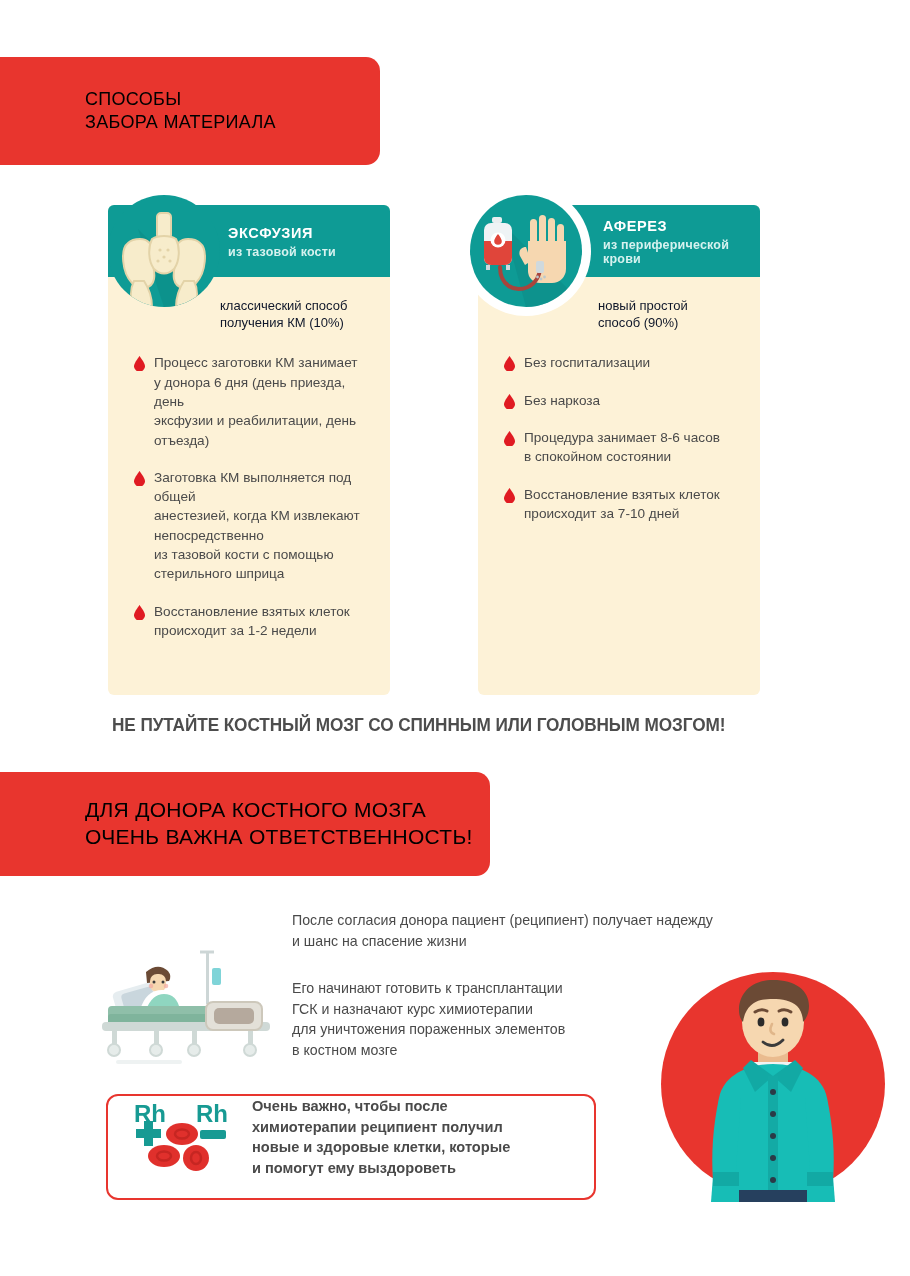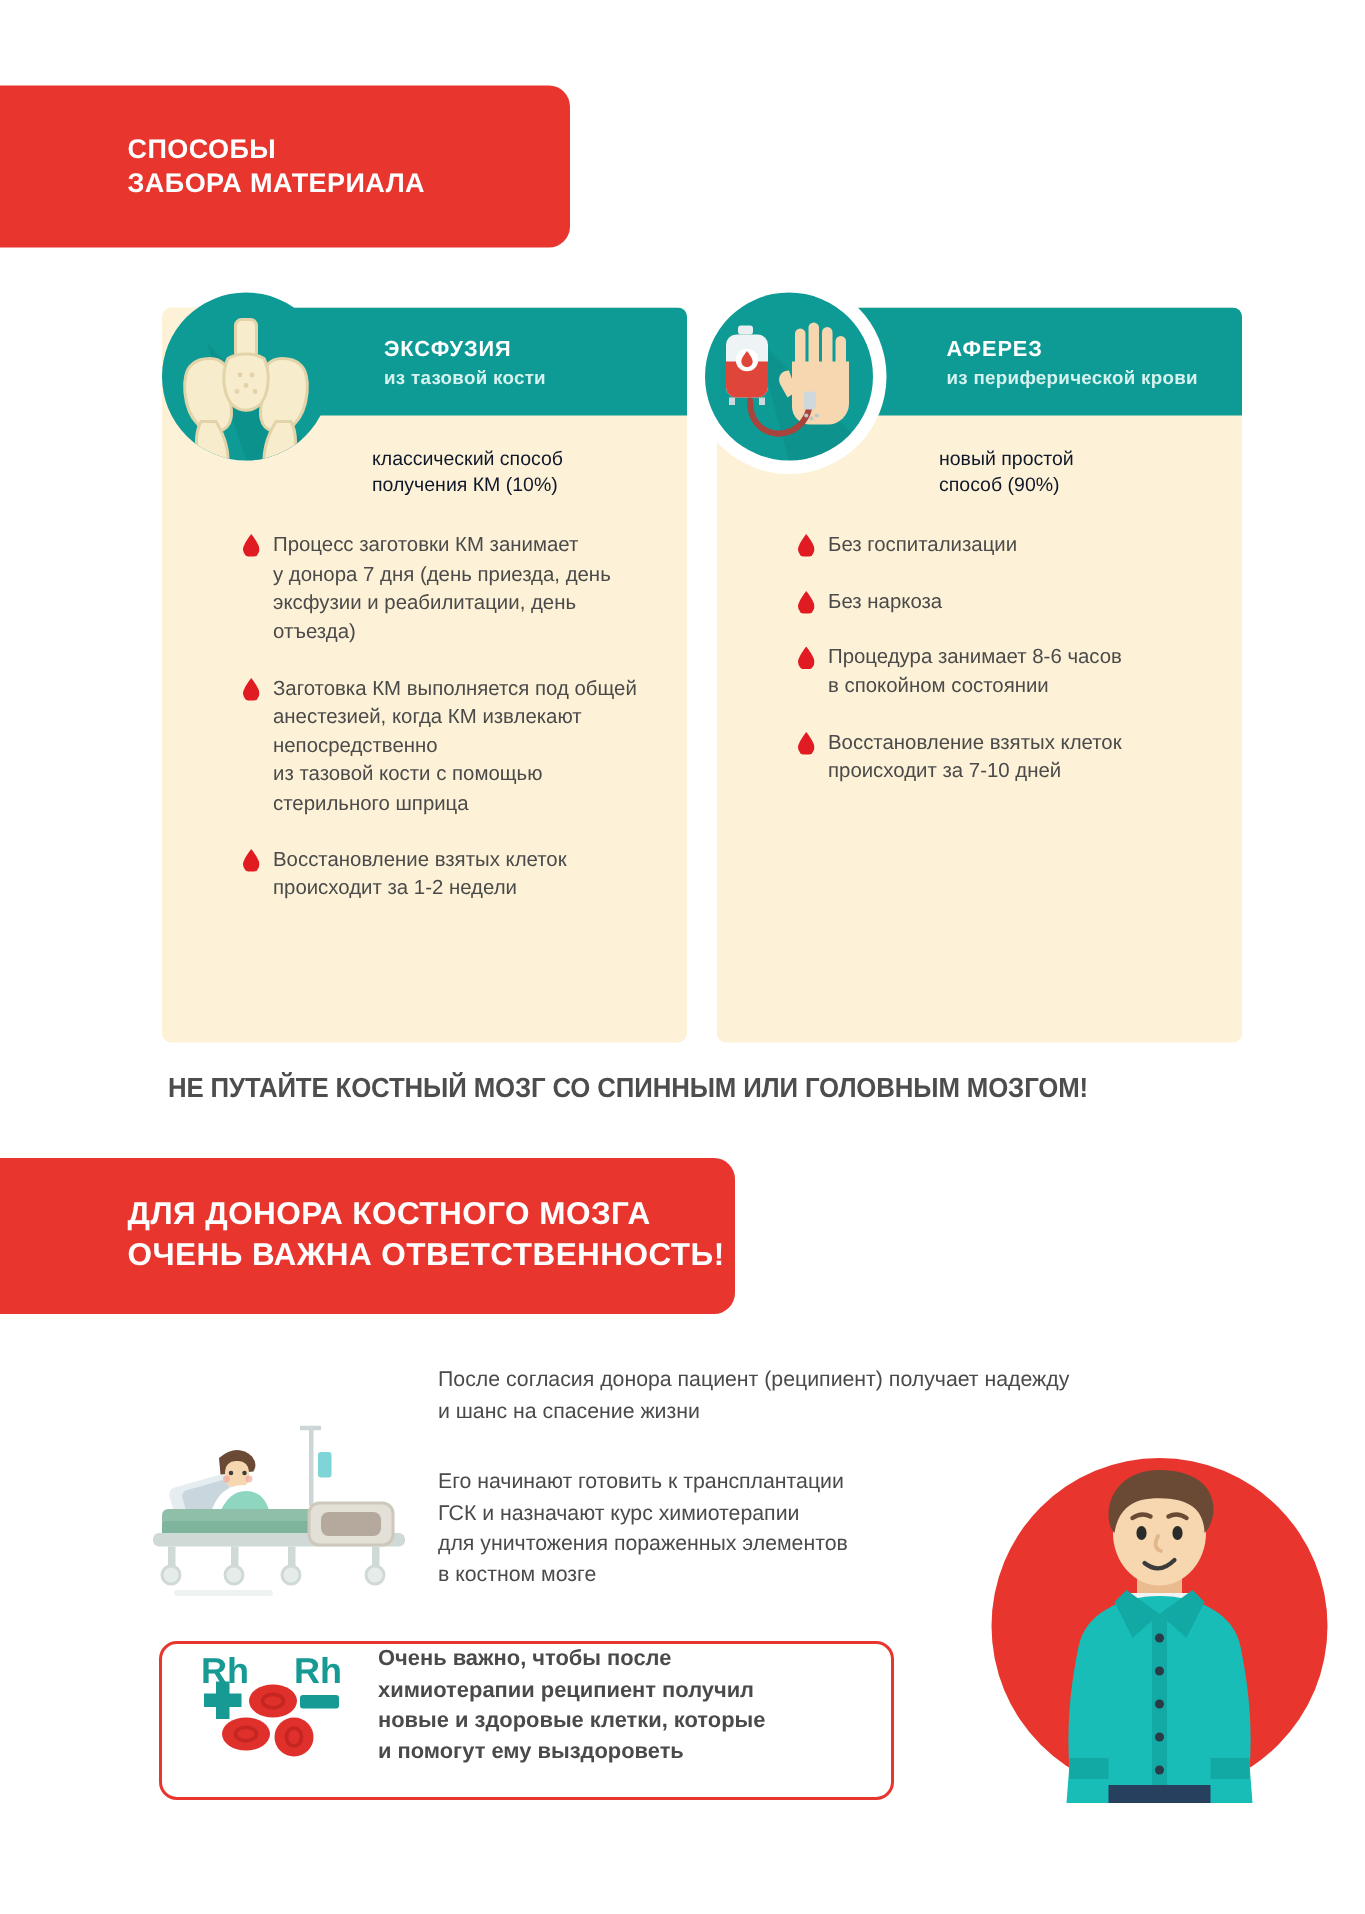--- a/index.html
+++ b/index.html
@@ -12,47 +12,46 @@
   .page { position: relative; width: 910px; height: 1276px; background:#fff; }
 
   
   .red-banner {
     position: absolute;
     background: #e8352e;
     display: flex;
     align-items: center;
   }
   .red-banner .banner-text {
-    color: #ffffff;
-    font-weight: bold;
+    color: #000000;
+    font-weight: normal;
     letter-spacing: .3px;
     line-height: 1.28;
     white-space: pre-line;
   }
   #banner-top {
     left: -20px; top: 57px; width: 400px; height: 108px;
     border-radius: 0 14px 14px 0;
     padding-left: 105px;
   }
   #banner-top .banner-text { font-size: 18px; }
   #banner-mid {
     left: -20px; top: 772px; width: 510px; height: 104px;
     border-radius: 0 14px 14px 0;
     padding-left: 105px;
   }
   #banner-mid .banner-text { font-size: 21px; }
 
   
   .cards { position: absolute; left: 108px; top: 205px; width: 720px; height: 490px; }
   .card {
-    position: absolute; top: 0; width: 350px; height: 490px;
+    position: absolute; top: 0; width: 282px; height: 490px;
     background: #fdf2d7;
     border-radius: 6px;
     overflow: hidden;
-    padding-left: 28px;
   }
   #card-left  { left: 0px; }
   #card-right { left: 370px; }
 
   .card-head {
     height: 72px; background: #0e9b95;
     display: flex; align-items: center;
   }
   #card-left .card-head  { padding-left: 120px; }
   #card-right .card-head { padding-left: 125px; }
@@ -141,21 +140,21 @@
         </div>
       </div>
       <div class="card-sub">классический способ
 получения КМ (10%)</div>
       <div class="bullets">
         <div class="bullet">
           <svg class="drop" viewBox="0 0 11 15">
               <path d="M5.5 0 C5.5 0 0 7 0 10.2 A5.5 5.5 0 0 0 11 10.2 C11 7 5.5 0 5.5 0 Z" fill="#e01b22"></path>
             </svg>
           <div class="bullet-text">Процесс заготовки КМ занимает
-у донора 7 дня (день приезда, день
+у донора 6 дня (день приезда, день
 эксфузии и реабилитации, день
 отъезда)</div>
         </div>
         <div class="bullet">
           <svg class="drop" viewBox="0 0 11 15">
               <path d="M5.5 0 C5.5 0 0 7 0 10.2 A5.5 5.5 0 0 0 11 10.2 C11 7 5.5 0 5.5 0 Z" fill="#e01b22"></path>
             </svg>
           <div class="bullet-text">Заготовка КМ выполняется под общей
 анестезией, когда КМ извлекают
 непосредственно

